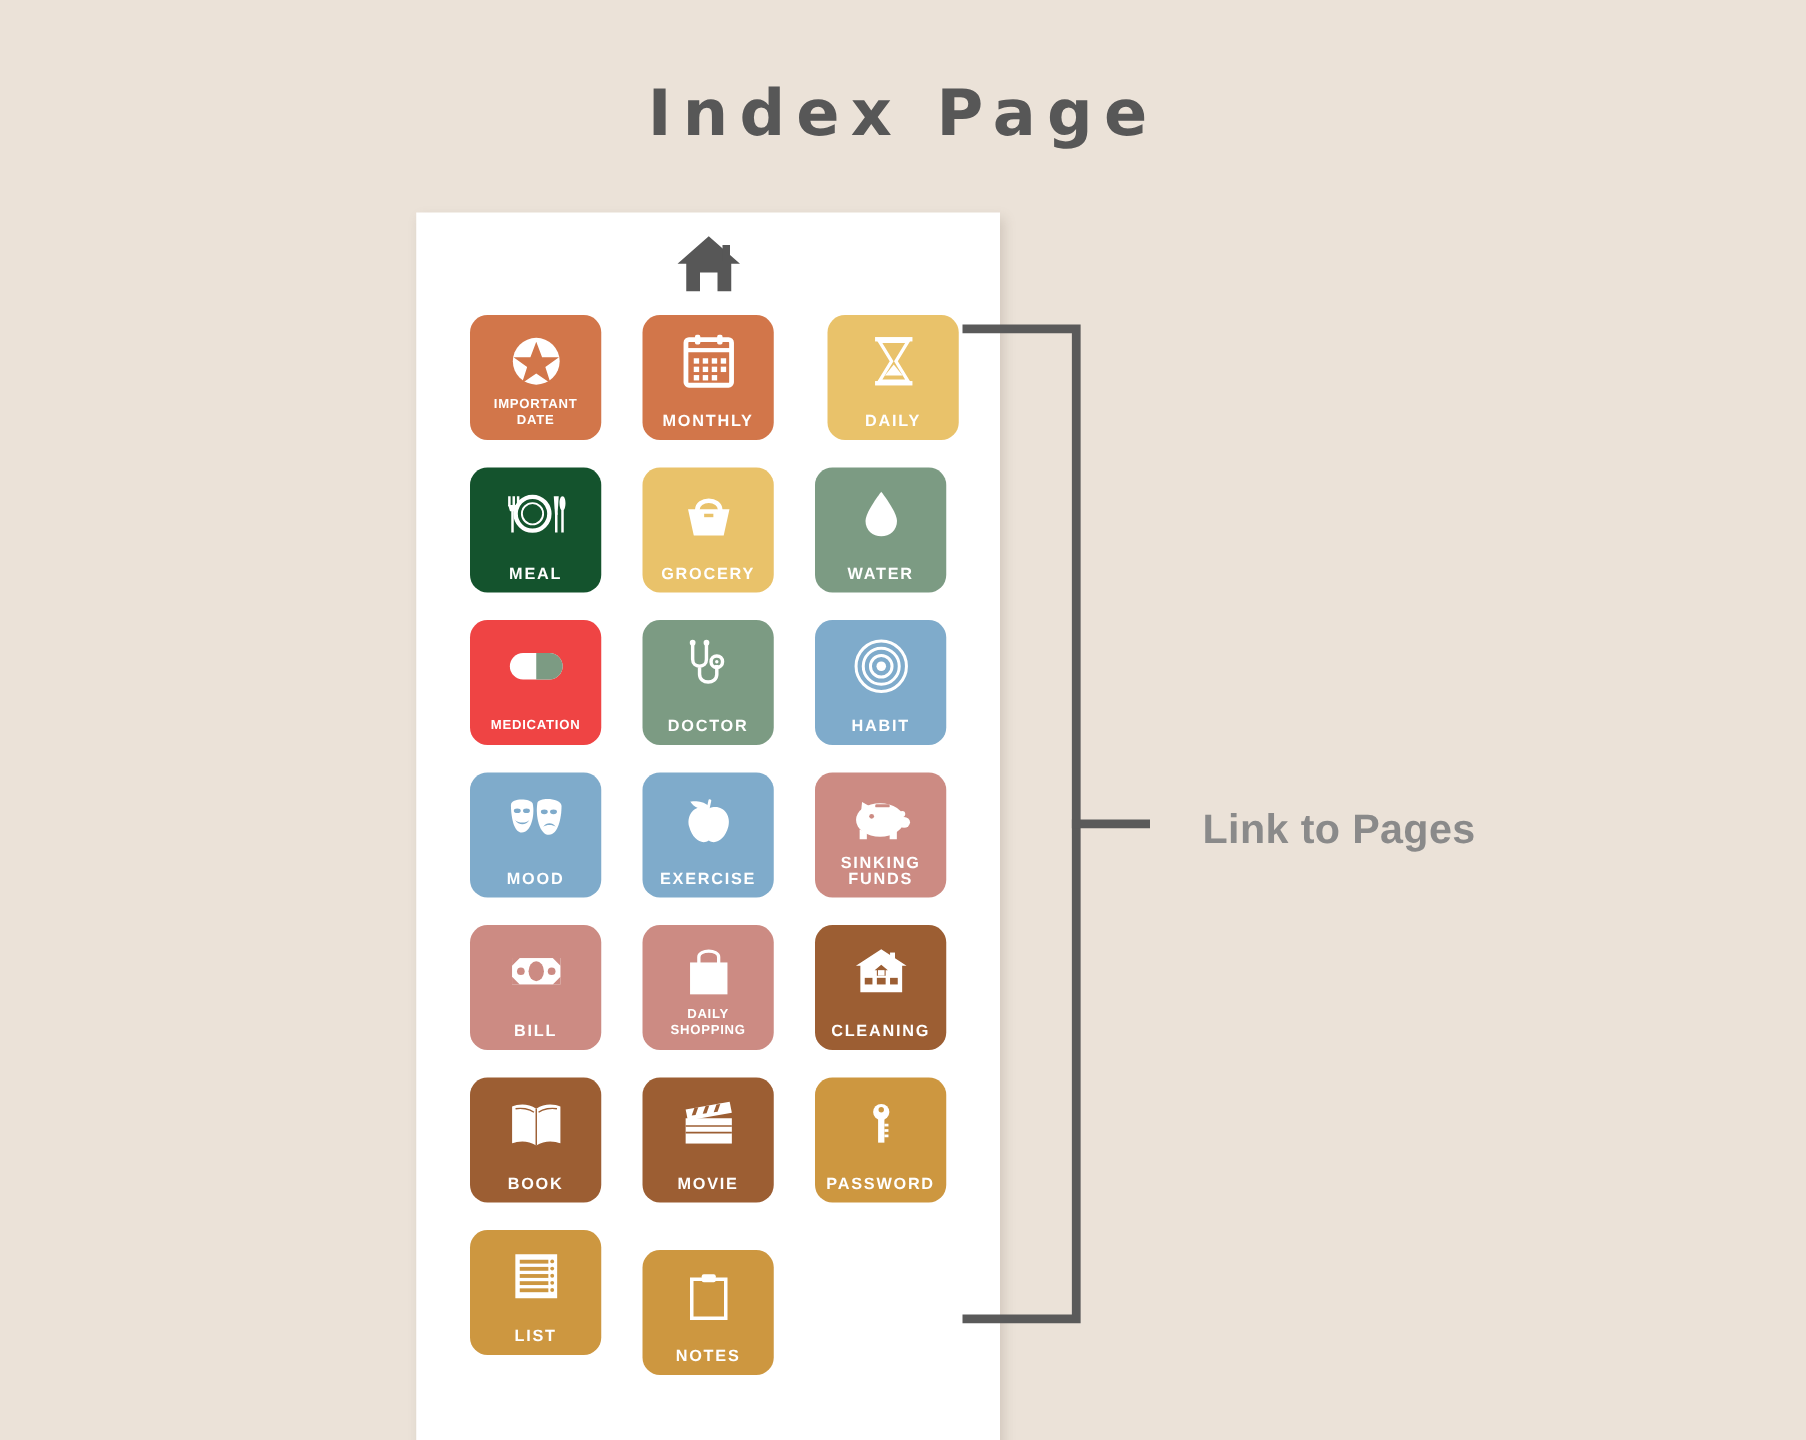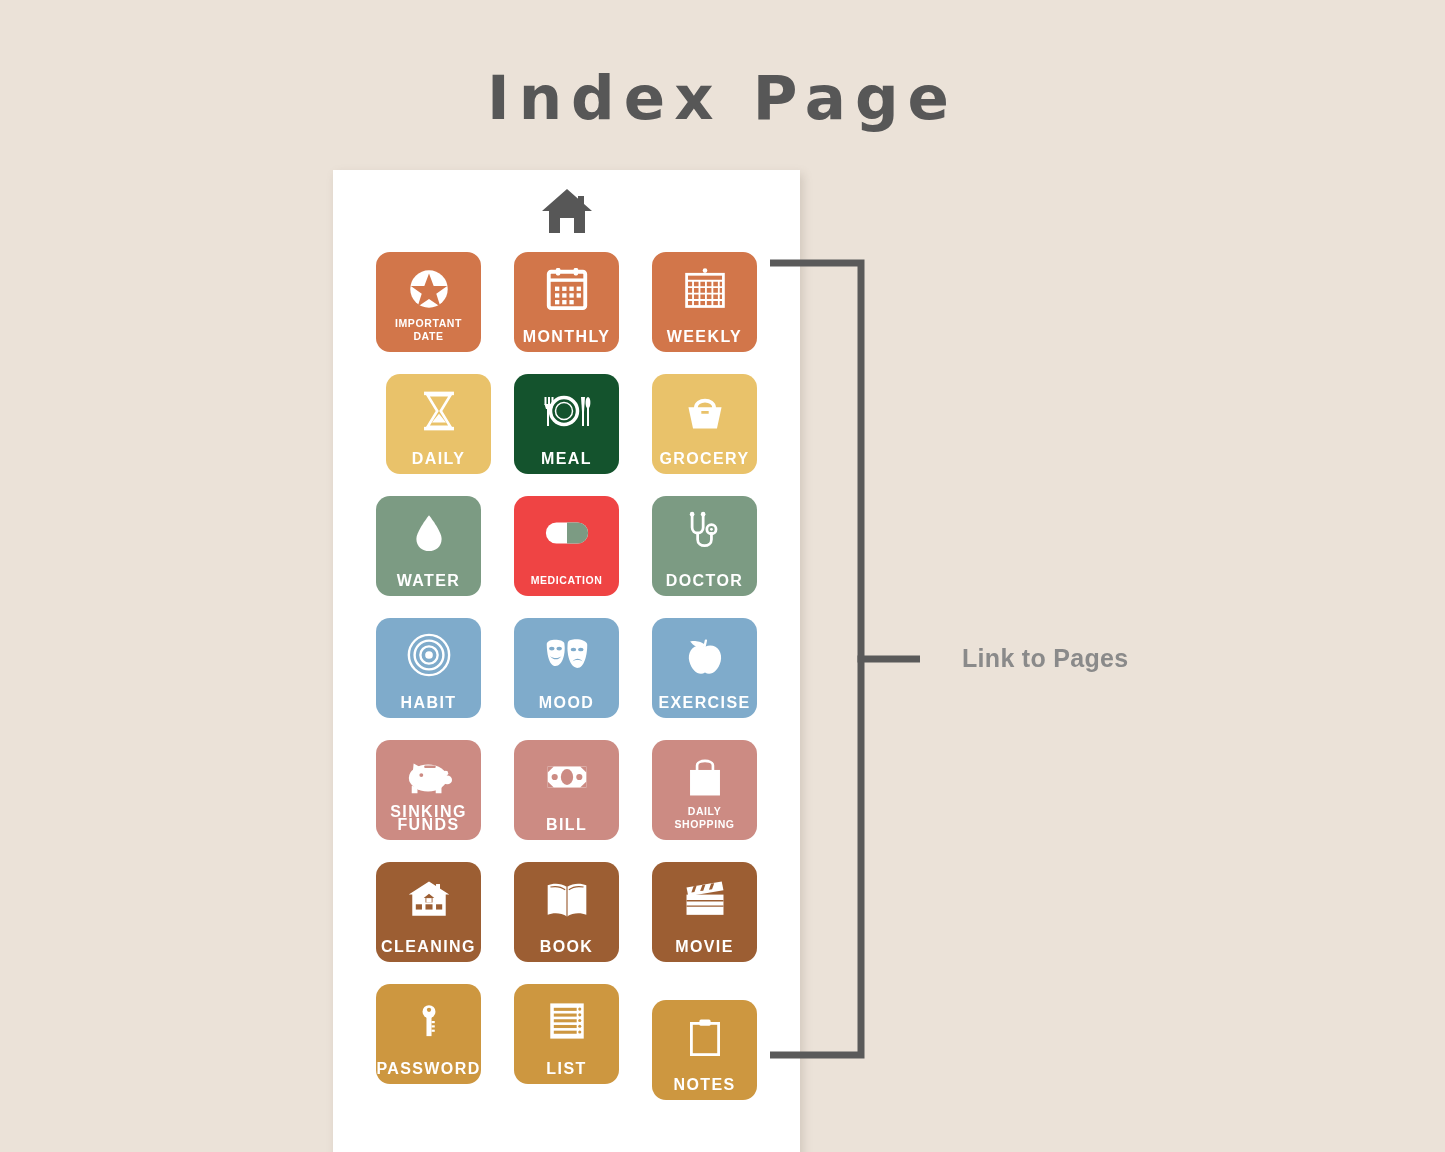--- a/index.html
+++ b/index.html
@@ -15,21 +15,21 @@
     position: relative;
   }
 
   
   #page-title {
     position: absolute;
     left: 0;
     top: 62px;
     width: 1445px;
     text-align: center;
-    font-size: 61px;
+    font-size: 51px;
     font-weight: bold;
     letter-spacing: 9px;
     color: #575757;
     font-family: "DejaVu Sans", sans-serif;
   }
 
   
   #index-card {
     position: absolute;
     left: 333px;
@@ -84,21 +84,21 @@
     justify-content: center;
   }
 
   .tile-label {
     position: absolute;
     left: 0;
     bottom: 9px;
     width: 105px;
     text-align: center;
     color: #ffffff;
-    font-size: 16px;
+    font-size: 13px;
     font-weight: bold;
     letter-spacing: 1.4px;
     line-height: 13px;
     white-space: pre-line;
     font-family: "Liberation Sans", sans-serif;
   }
   .tile-label.tight { letter-spacing: 0.6px; font-size: 10.5px; }
 
   
   #link-bracket {
@@ -107,21 +107,21 @@
     top: 258px;
     width: 150px;
     height: 802px;
     pointer-events: none;
   }
 
   #link-label {
     position: absolute;
     left: 962px;
     top: 644px;
-    font-size: 25px;
+    font-size: 33px;
     color: #8a8a8a;
     font-weight: bold;
     letter-spacing: 0.3px;
     font-family: "Liberation Sans", sans-serif;
   }
 </style>
 </head>
 <body>
 
 <div id="page-title">Index Page</div>
@@ -165,40 +165,20 @@
               <rect x="55" y="59" width="9" height="9"></rect>
               <rect x="70" y="59" width="9" height="9"></rect>
               <rect x="25" y="73" width="9" height="9"></rect>
               <rect x="40" y="73" width="9" height="9"></rect>
               <rect x="55" y="73" width="9" height="9"></rect>
             </g>
           </svg>
         </div>
         <div class="tile-label">MONTHLY</div>
       </div>
-      <div class="tile" style="background: rgb(210, 118, 74);">
-        <div class="tile-icon">
-          <svg width="46" height="46" viewBox="0 0 100 100" aria-hidden="true">
-            <circle cx="50" cy="10" r="5" fill="#ffffff"></circle>
-            <rect x="10" y="18" width="80" height="70" fill="none" stroke="#ffffff" stroke-width="6"></rect>
-            <g stroke="#ffffff" stroke-width="4">
-              <line x1="10" y1="32" x2="90" y2="32"></line>
-              <line x1="10" y1="46" x2="90" y2="46"></line>
-              <line x1="10" y1="60" x2="90" y2="60"></line>
-              <line x1="10" y1="74" x2="90" y2="74"></line>
-              <line x1="24" y1="32" x2="24" y2="88"></line>
-              <line x1="38" y1="32" x2="38" y2="88"></line>
-              <line x1="52" y1="32" x2="52" y2="88"></line>
-              <line x1="66" y1="32" x2="66" y2="88"></line>
-              <line x1="80" y1="32" x2="80" y2="88"></line>
-            </g>
-          </svg>
-        </div>
-        <div class="tile-label">WEEKLY</div>
-      </div>
       <div class="tile" style="background: rgb(233, 194, 106); margin-left: 10px;">
         <div class="tile-icon">
           <svg width="44" height="48" viewBox="0 0 100 100" aria-hidden="true">
             <rect x="16" y="6" width="68" height="8" fill="#ffffff"></rect>
             <rect x="16" y="86" width="68" height="8" fill="#ffffff"></rect>
             <path d="M24 14 L76 14 L54 50 L76 86 L24 86 L46 50 Z" fill="none" stroke="#ffffff" stroke-width="6"></path>
             <path d="M34 76 L66 76 L50 56 Z" fill="#ffffff"></path>
           </svg>
         </div>
         <div class="tile-label">DAILY</div>

